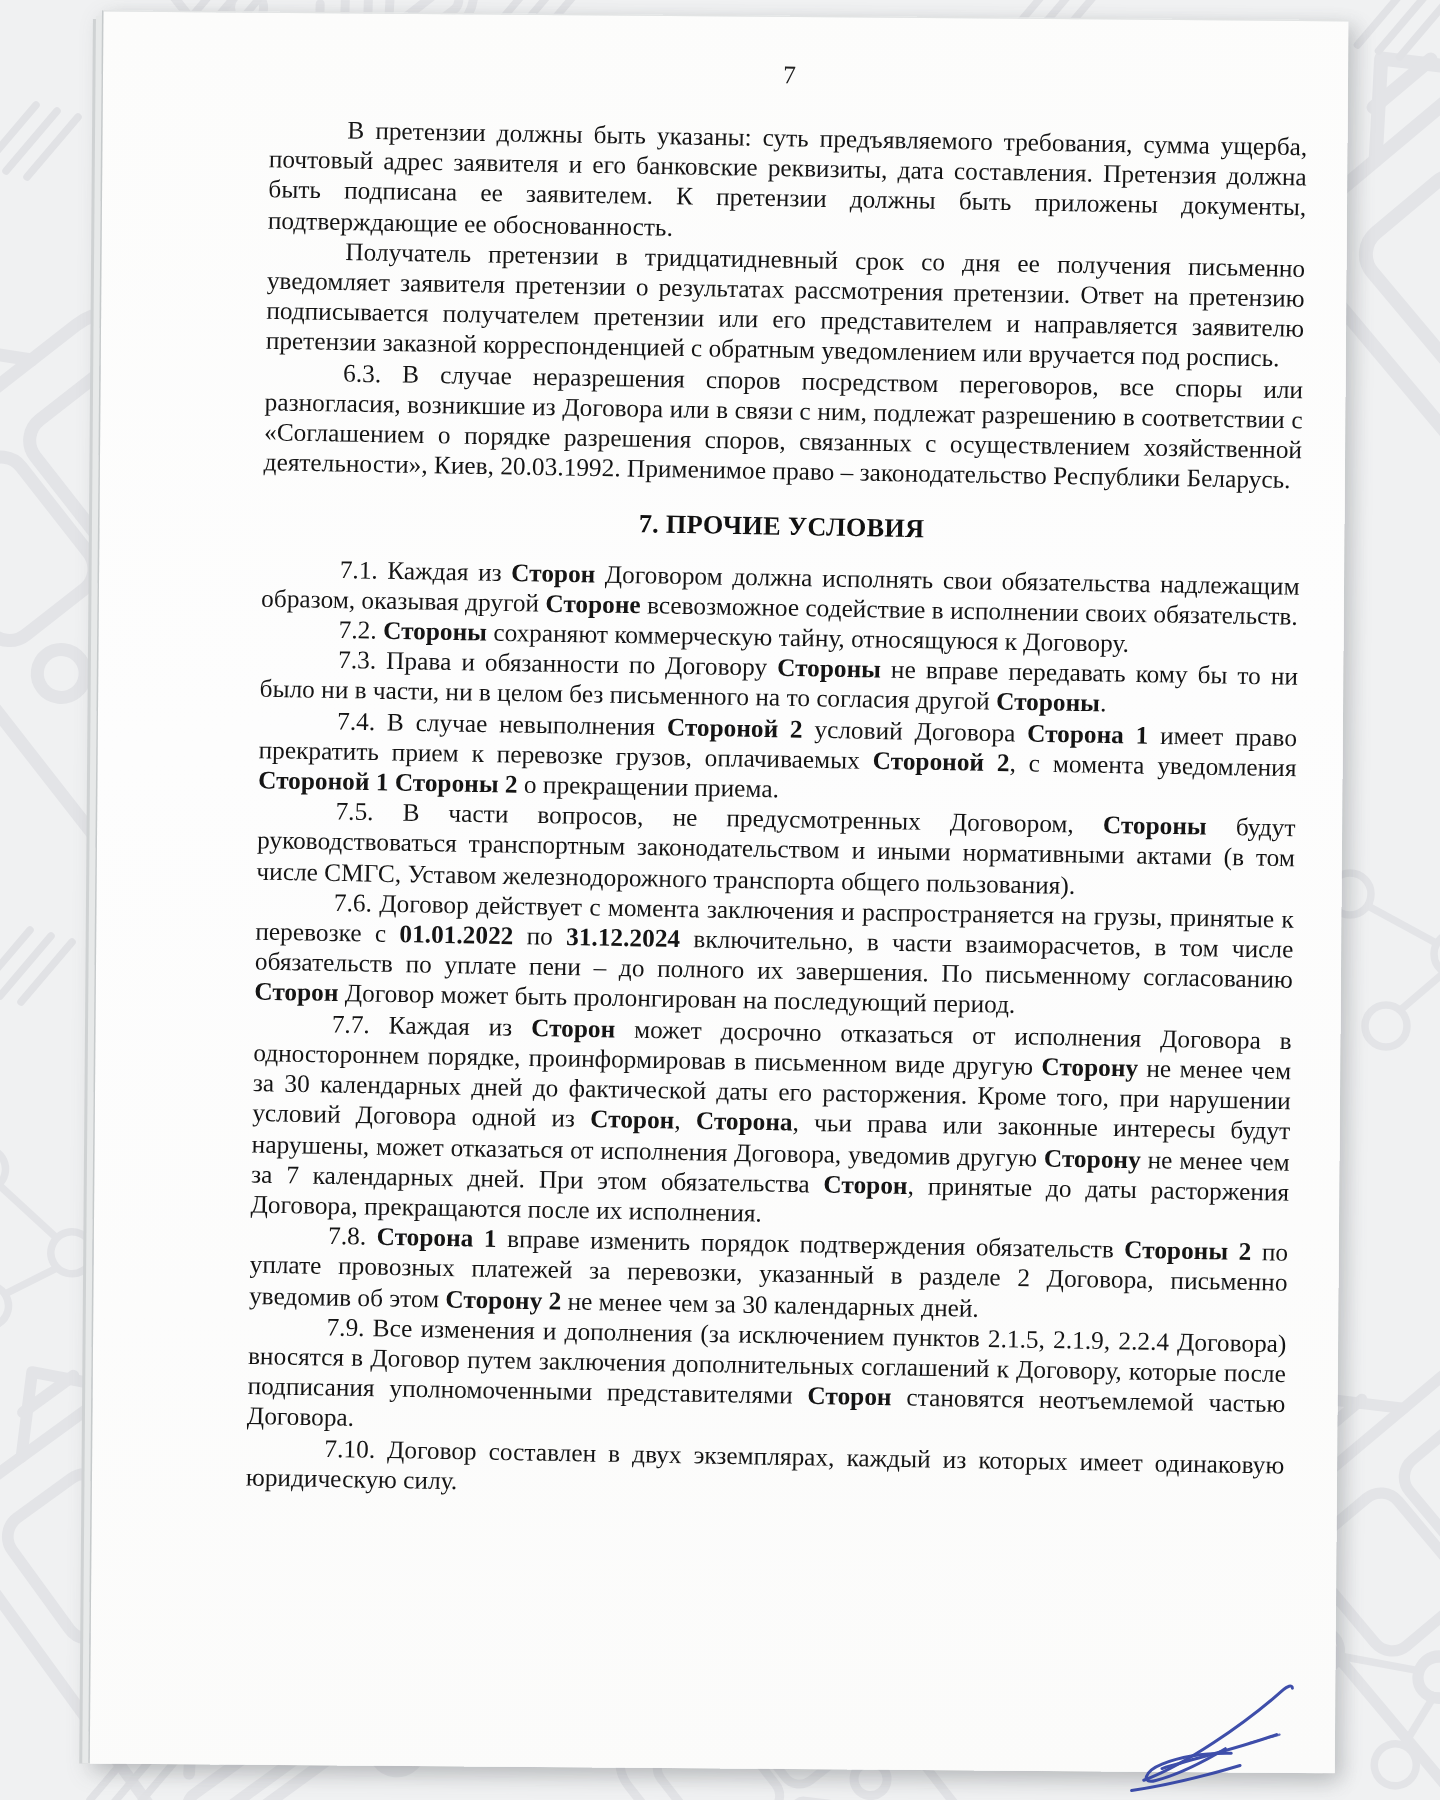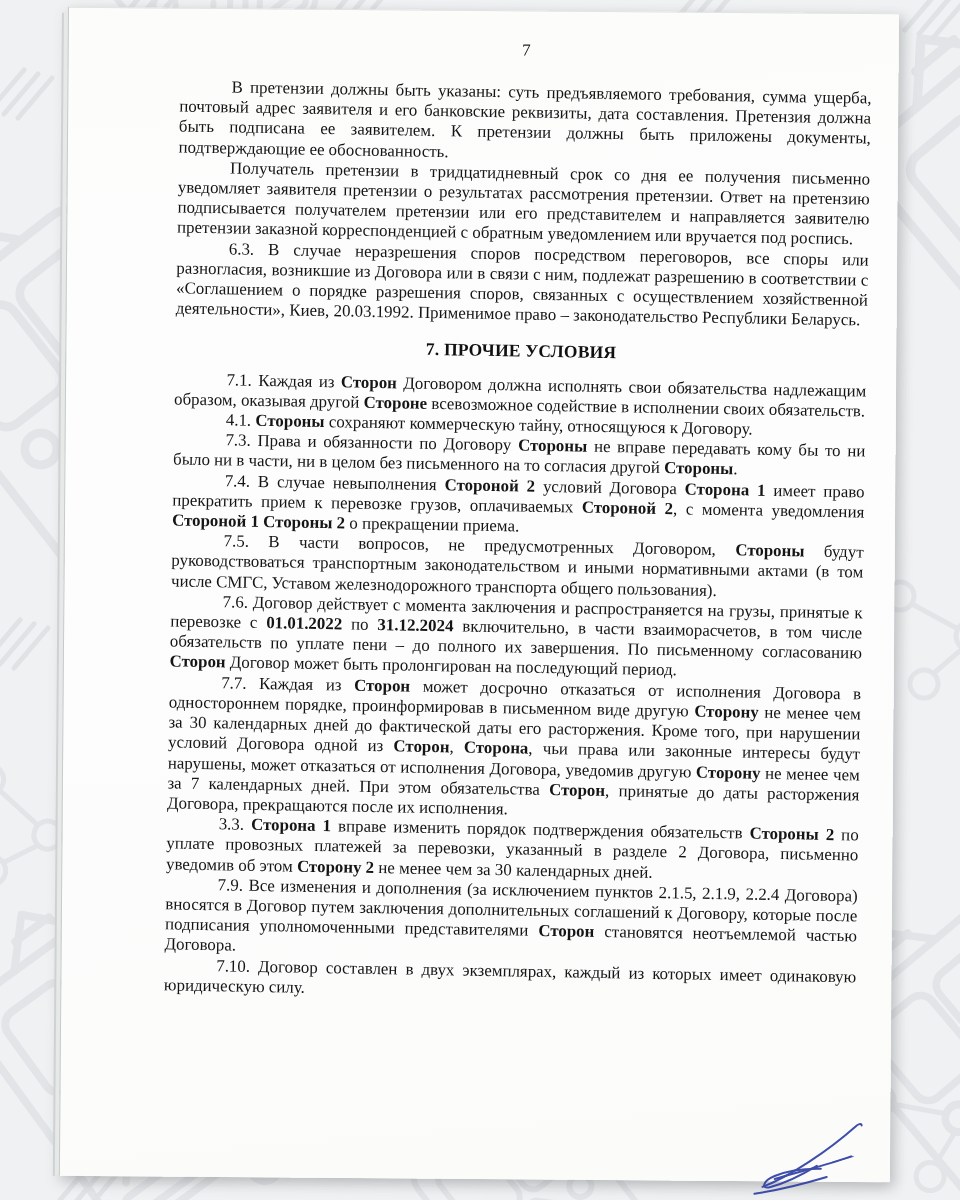--- a/index.html
+++ b/index.html
@@ -126,27 +126,27 @@
     <div class="sheet-inner">
 
       <div class="pagenum">7</div>
 
       <div class="content">
           <p class="para"><span>В претензии должны быть указаны: суть предъявляемого требования, сумма ущерба, почтовый адрес заявителя и его банковские реквизиты, дата составления. Претензия должна быть подписана ее заявителем. К претензии должны быть приложены документы, подтверждающие ее обоснованность.</span></p>
           <p class="para"><span>Получатель претензии в тридцатидневный срок со дня ее получения письменно уведомляет заявителя претензии о результатах рассмотрения претензии. Ответ на претензию подписывается получателем претензии или его представителем и направляется заявителю претензии заказной корреспонденцией с обратным уведомлением или вручается под роспись.</span></p>
           <p class="para"><span>6.3. В случае неразрешения споров посредством переговоров, все споры или разногласия, возникшие из Договора или в связи с ним, подлежат разрешению в соответствии с «Соглашением о порядке разрешения споров, связанных с осуществлением хозяйственной деятельности», Киев, 20.03.1992. Применимое право – законодательство Республики Беларусь.</span></p>
           <h2 class="heading">7. ПРОЧИЕ УСЛОВИЯ</h2>
           <p class="para"><span>7.1. Каждая из </span><span class="b">Сторон</span><span> Договором должна исполнять свои обязательства надлежащим образом, оказывая другой </span><span class="b">Стороне</span><span> всевозможное содействие в исполнении своих обязательств.</span></p>
-          <p class="para"><span>4.1. </span><span class="b">Стороны</span><span> сохраняют коммерческую тайну, относящуюся к Договору.</span></p>
+          <p class="para"><span>7.2. </span><span class="b">Стороны</span><span> сохраняют коммерческую тайну, относящуюся к Договору.</span></p>
           <p class="para"><span>7.3. Права и обязанности по Договору </span><span class="b">Стороны</span><span> не вправе передавать кому бы то ни было ни в части, ни в целом без письменного на то согласия другой </span><span class="b">Стороны</span><span>.</span></p>
           <p class="para"><span>7.4. В случае невыполнения </span><span class="b">Стороной 2</span><span> условий Договора </span><span class="b">Сторона 1</span><span> имеет право прекратить прием к перевозке грузов, оплачиваемых </span><span class="b">Стороной 2</span><span>, с момента уведомления </span><span class="b">Стороной 1 Стороны 2</span><span> о прекращении приема.</span></p>
           <p class="para"><span>7.5. В части вопросов, не предусмотренных Договором, </span><span class="b">Стороны</span><span> будут руководствоваться транспортным законодательством и иными нормативными актами (в том числе СМГС, Уставом железнодорожного транспорта общего пользования).</span></p>
           <p class="para"><span>7.6. Договор действует с момента заключения и распространяется на грузы, принятые к перевозке с </span><span class="b">01.01.2022</span><span> по </span><span class="b">31.12.2024</span><span> включительно, в части взаиморасчетов, в том числе обязательств по уплате пени – до полного их завершения. По письменному согласованию </span><span class="b">Сторон</span><span> Договор может быть пролонгирован на последующий период.</span></p>
           <p class="para"><span>7.7. Каждая из </span><span class="b">Сторон</span><span> может досрочно отказаться от исполнения Договора в одностороннем порядке, проинформировав в письменном виде другую </span><span class="b">Сторону</span><span> не менее чем за 30 календарных дней до фактической даты его расторжения. Кроме того, при нарушении условий Договора одной из </span><span class="b">Сторон</span><span>, </span><span class="b">Сторона</span><span>, чьи права или законные интересы будут нарушены, может отказаться от исполнения Договора, уведомив другую </span><span class="b">Сторону</span><span> не менее чем за 7 календарных дней. При этом обязательства </span><span class="b">Сторон</span><span>, принятые до даты расторжения Договора, прекращаются после их исполнения.</span></p>
-          <p class="para"><span>3.3. </span><span class="b">Сторона 1</span><span> вправе изменить порядок подтверждения обязательств </span><span class="b">Стороны 2</span><span> по уплате провозных платежей за перевозки, указанный в разделе 2 Договора, письменно уведомив об этом </span><span class="b">Сторону 2</span><span> не менее чем за 30 календарных дней.</span></p>
+          <p class="para"><span>7.8. </span><span class="b">Сторона 1</span><span> вправе изменить порядок подтверждения обязательств </span><span class="b">Стороны 2</span><span> по уплате провозных платежей за перевозки, указанный в разделе 2 Договора, письменно уведомив об этом </span><span class="b">Сторону 2</span><span> не менее чем за 30 календарных дней.</span></p>
           <p class="para"><span>7.9. Все изменения и дополнения (за исключением пунктов 2.1.5, 2.1.9, 2.2.4 Договора) вносятся в Договор путем заключения дополнительных соглашений к Договору, которые после подписания уполномоченными представителями </span><span class="b">Сторон</span><span> становятся неотъемлемой частью Договора.</span></p>
           <p class="para"><span>7.10. Договор составлен в двух экземплярах, каждый из которых имеет одинаковую юридическую силу.</span></p>
         </div>
 
       <svg class="sig" width="130" height="85" viewBox="0 0 130 85">
         <g fill="none" stroke="#2e3fa3" stroke-width="2" stroke-linecap="round" opacity="0.92">
           <path d="M14,72 C40,62 80,34 106,10 C108,8 112,6 112,9"></path>
           <path d="M26,64 C50,56 76,50 102,40"></path>
           <path d="M68,50 C52,60 36,68 22,72 C12,75 14,66 26,61 C40,55 58,53 72,53"></path>
           <path d="M6,79 C30,75 56,68 78,61"></path>

